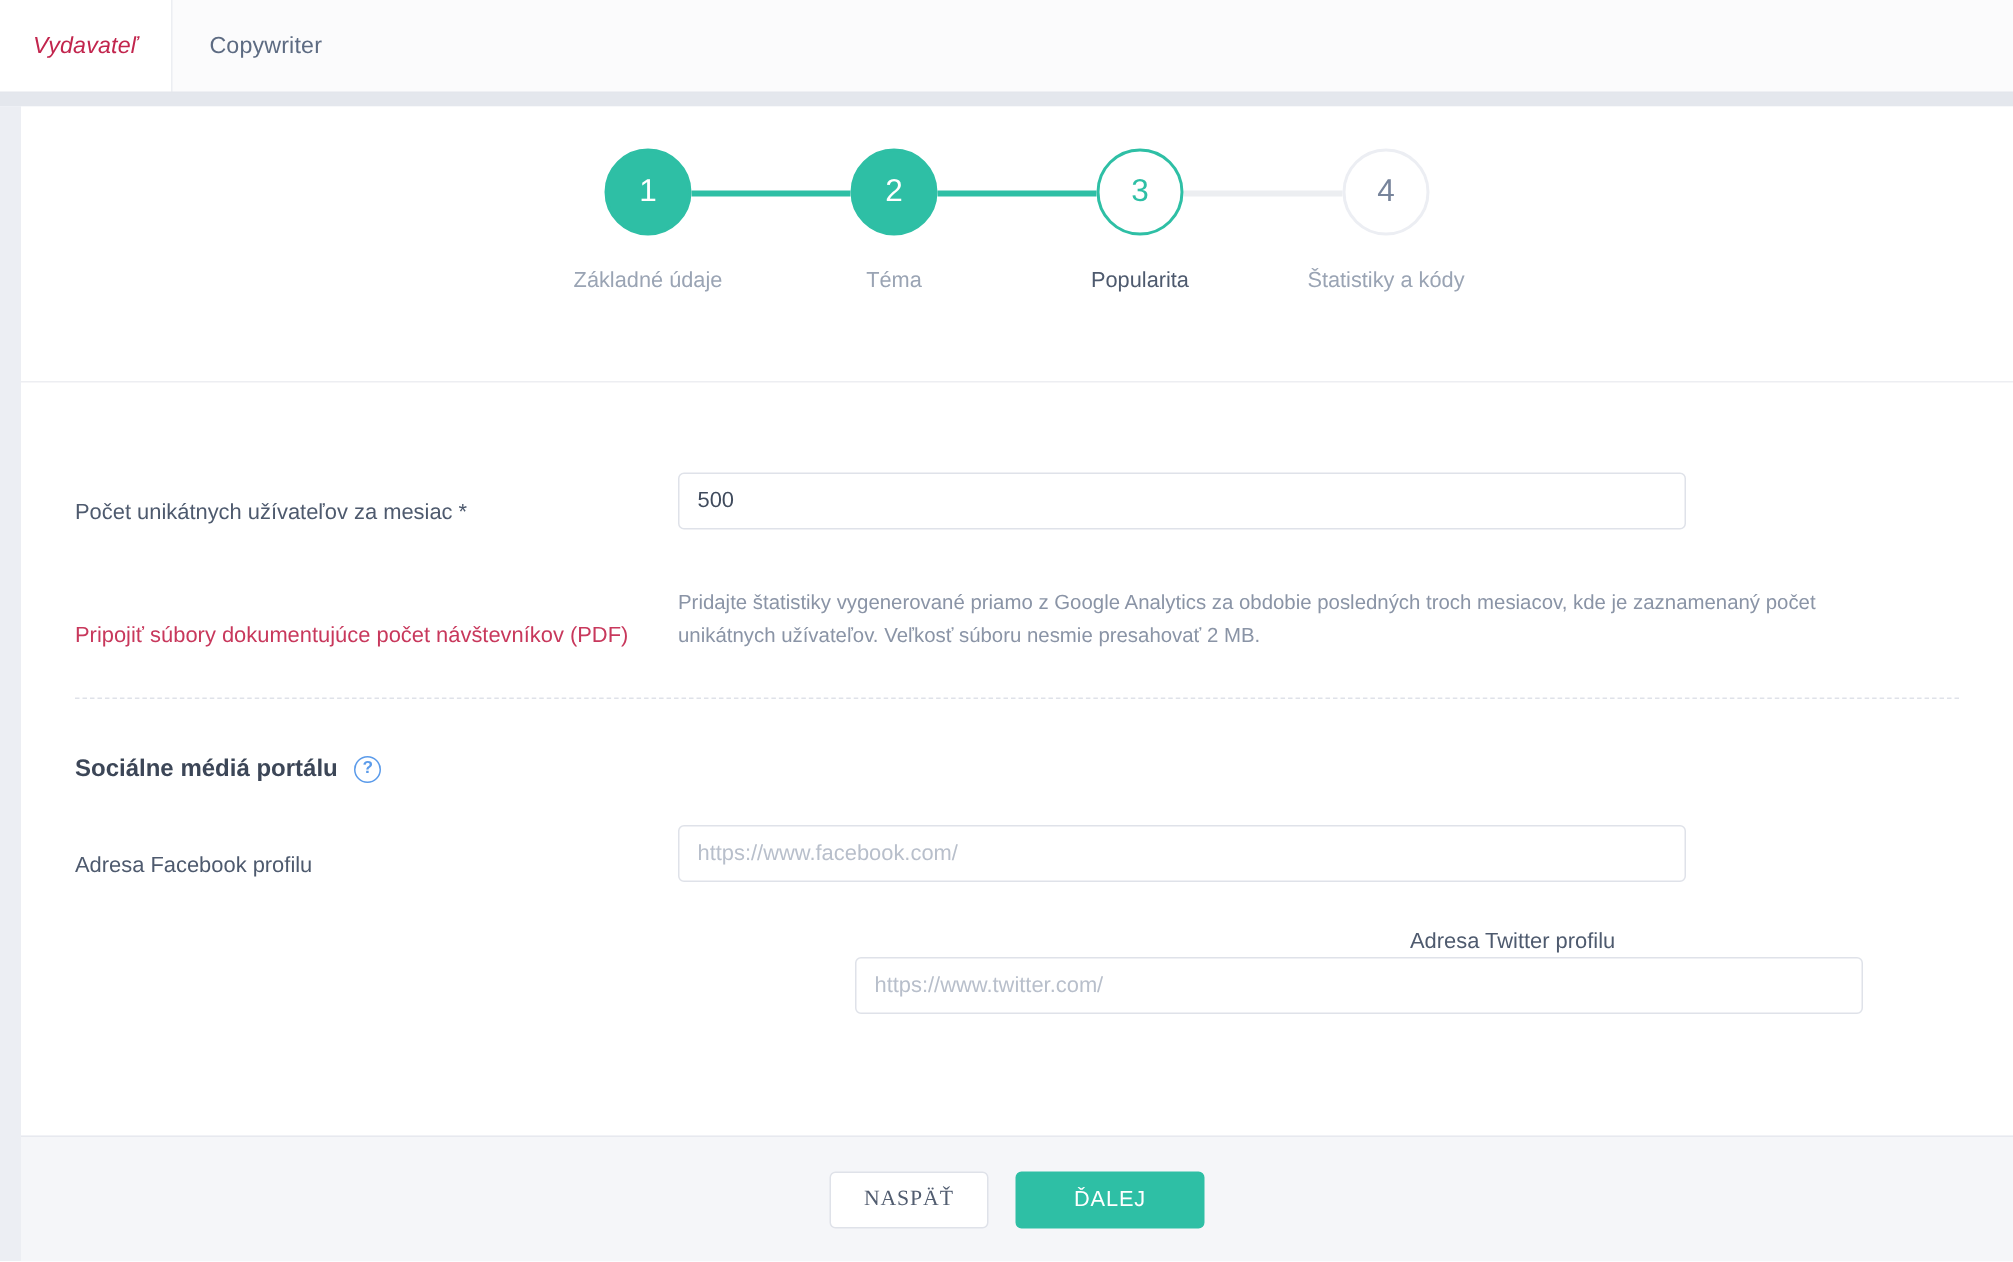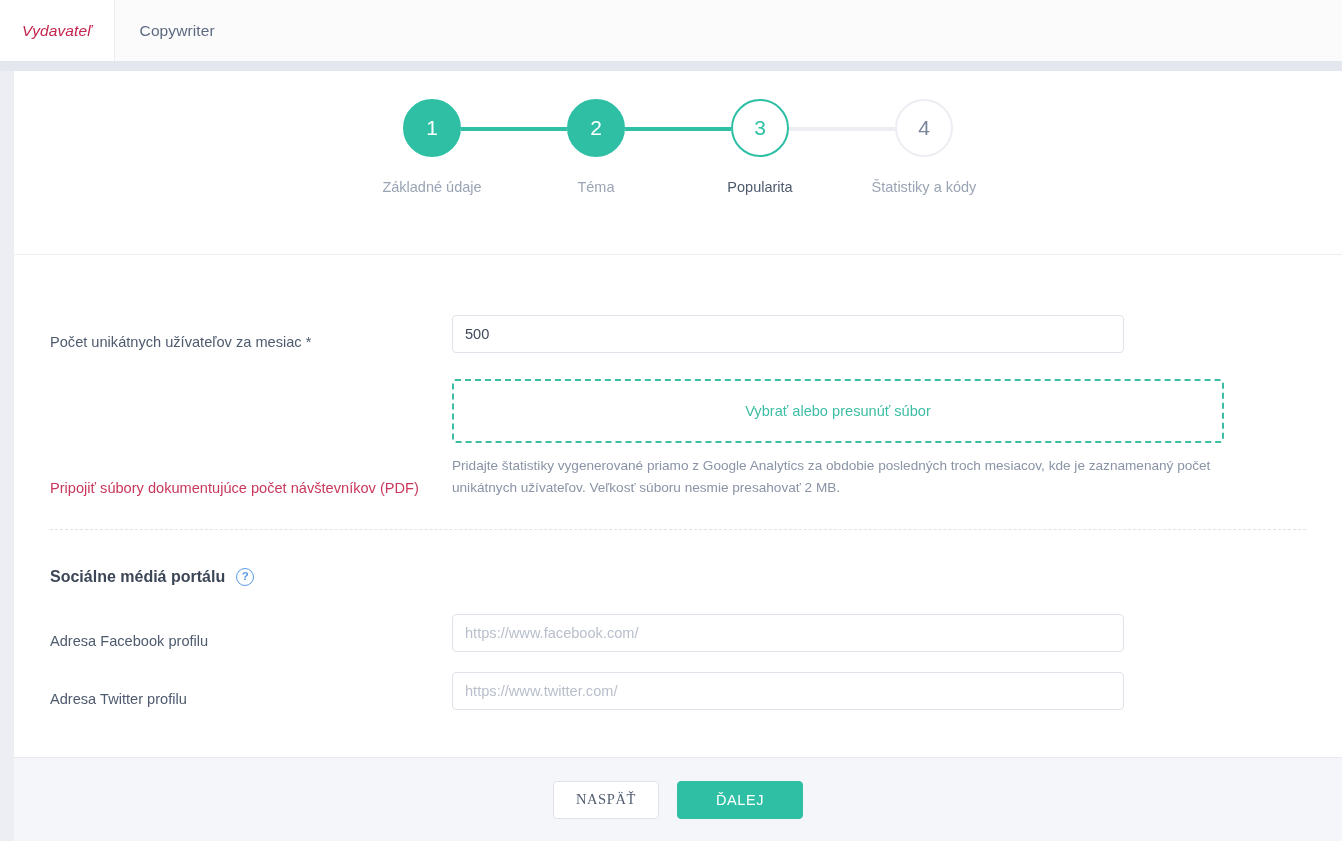--- a/index.html
+++ b/index.html
@@ -225,21 +225,21 @@
     font-size: 11.5px;
     font-weight: bold;
     display: flex;
     align-items: center;
     justify-content: center;
     cursor: pointer;
     line-height: 1;
   }
 
   .social-rows { margin-top: 28px; border-radius: 22px; }
-  .social-rows .row + .row { margin-top: 20px; }
+  .social-rows .row + .row { margin-top: 20px; flex-direction: column; }
 
   
   .footer {
     height: 84px;
     flex: none;
     background: #f5f6f9;
     border-top: 1px solid #e7e9ef;
     display: flex;
     align-items: center;
     justify-content: center;
@@ -332,23 +332,20 @@
           <div class="fieldcol">
             <input class="inp" type="text" value="500" style="">
           </div>
         </div>
 
         <div class="row-gap"></div>
 
         <div class="row">
           <div class="lbl danger">Pripojiť súbory dokumentujúce počet návštevníkov (PDF)</div>
           <div class="fieldcol">
-            <div class="dropzone">
-              <span>Vybrať alebo presunúť súbor</span>
-            </div>
             <div class="hint">Pridajte štatistiky vygenerované priamo z Google Analytics za obdobie posledných troch mesiacov, kde je zaznamenaný počet unikátnych užívateľov. Veľkosť súboru nesmie presahovať 2 MB.</div>
           </div>
         </div>
 
         <div class="dashdiv"></div>
 
         <div class="section-title">
           <span>Sociálne médiá portálu</span>
           <span class="help-icon">?</span>
         </div>

